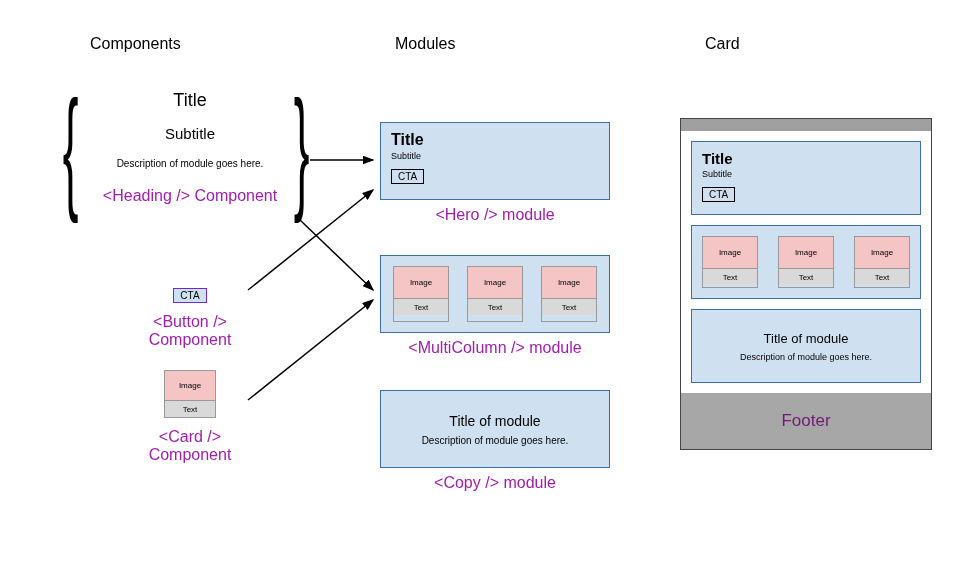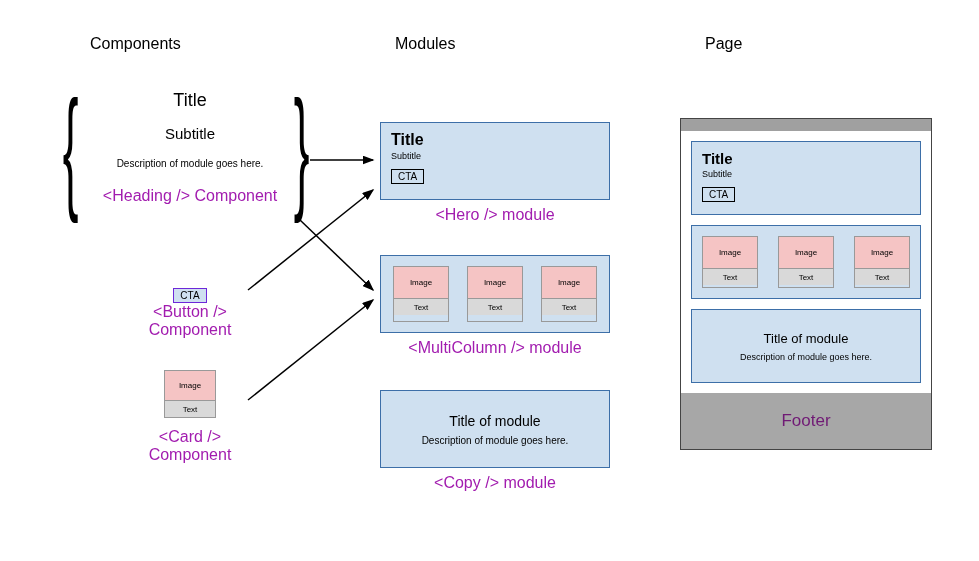--- a/index.html
+++ b/index.html
@@ -56,21 +56,21 @@
     padding: 1px 6px;
     color: #000;
   }
   .btn-comp {
     position: absolute;
     left: 120px;
     top: 285px;
     width: 140px;
     text-align: center;
   }
-  .btn-comp .red-label { }
+  .btn-comp .red-label { margin-top: 10px; }
 
   .card-chip {
     width: 52px;
     border: 1px solid #999;
   }
   .card-chip .img {
     background: #f5c4c4;
     border-bottom: 1px solid #999;
     height: 30px;
     font-size: 8px;
@@ -169,21 +169,21 @@
     left: 0; top: 0;
     width: 979px; height: 561px;
     pointer-events: none;
   }
 </style>
 </head>
 <body>
 
 <div class="col-header" style="left:90px">Components</div>
 <div class="col-header" style="left:395px">Modules</div>
-<div class="col-header" style="left:705px">Page</div>
+<div class="col-header" style="left:705px">Card</div>
 
 <div class="brace-left">{</div>
 <div class="brace-right">}</div>
 <div class="heading-comp">
   <div class="t1">Title</div>
   <div class="t2">Subtitle</div>
   <div class="desc">Description of module goes here.</div>
   <div class="red-label">&lt;Heading /&gt; Component</div>
 </div>
 

